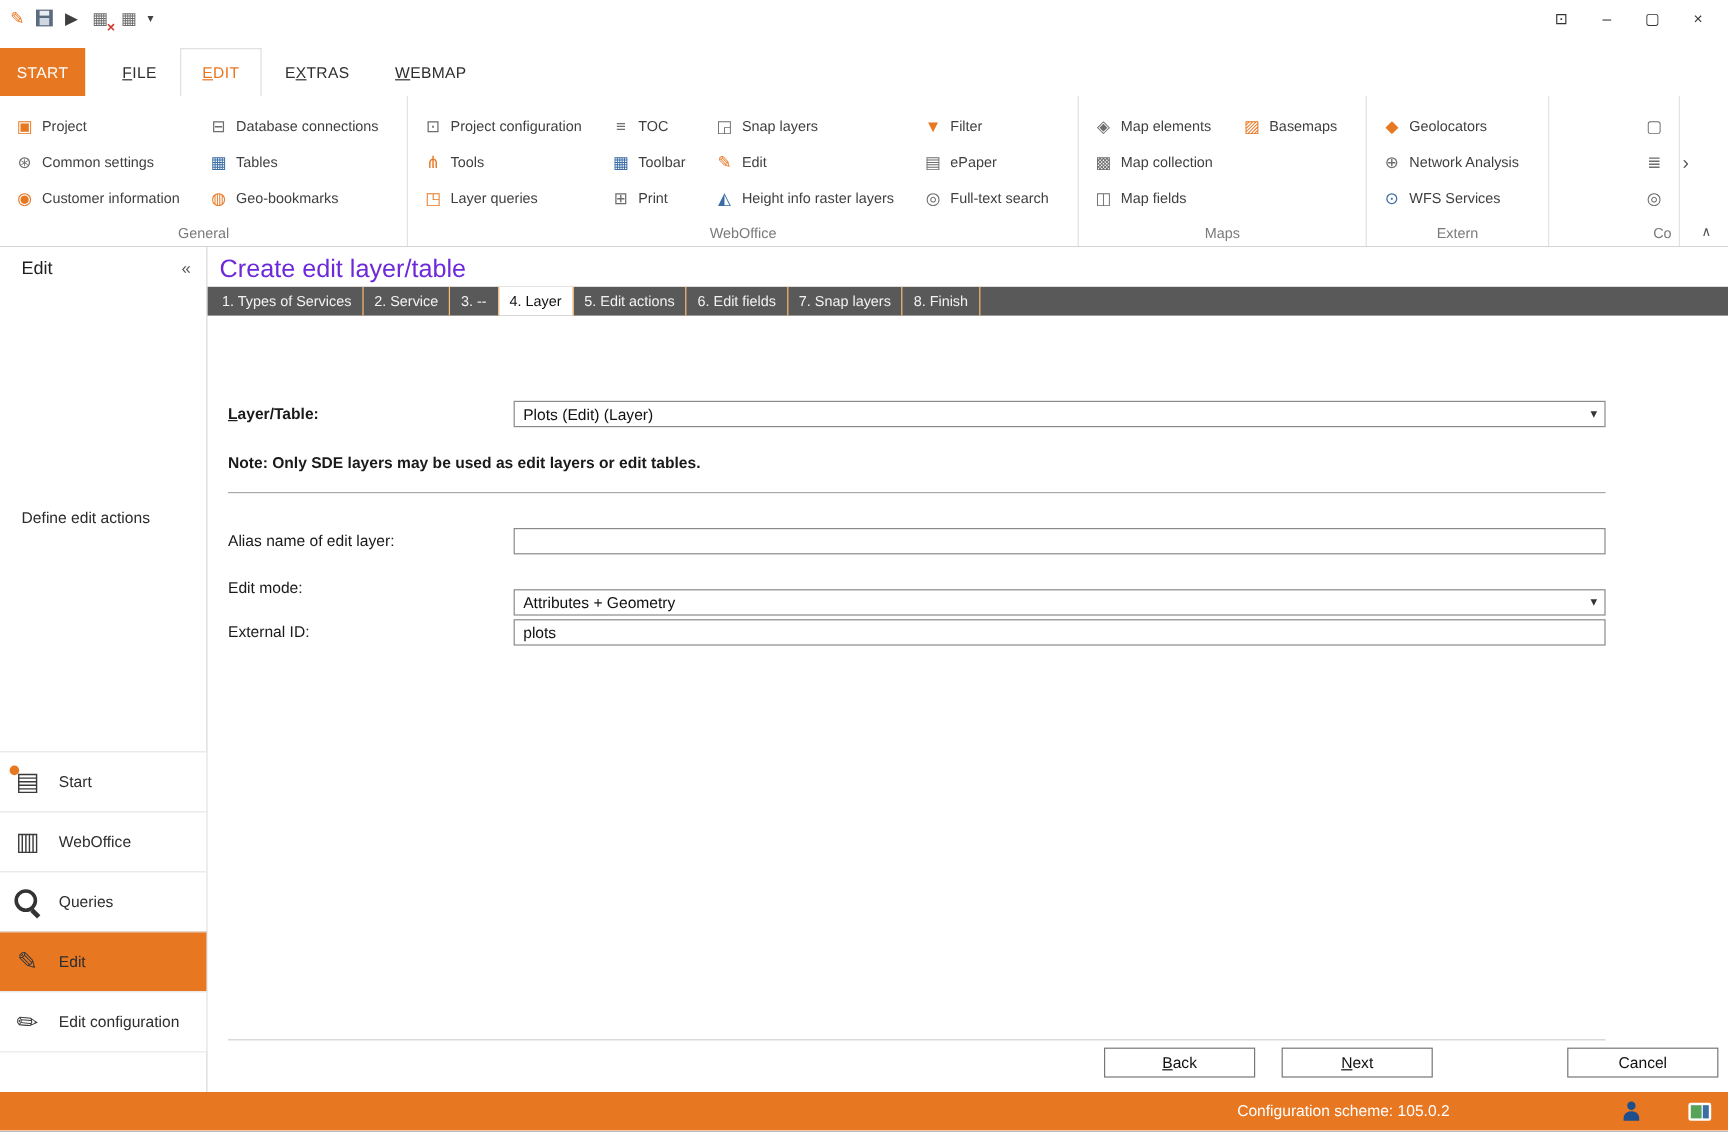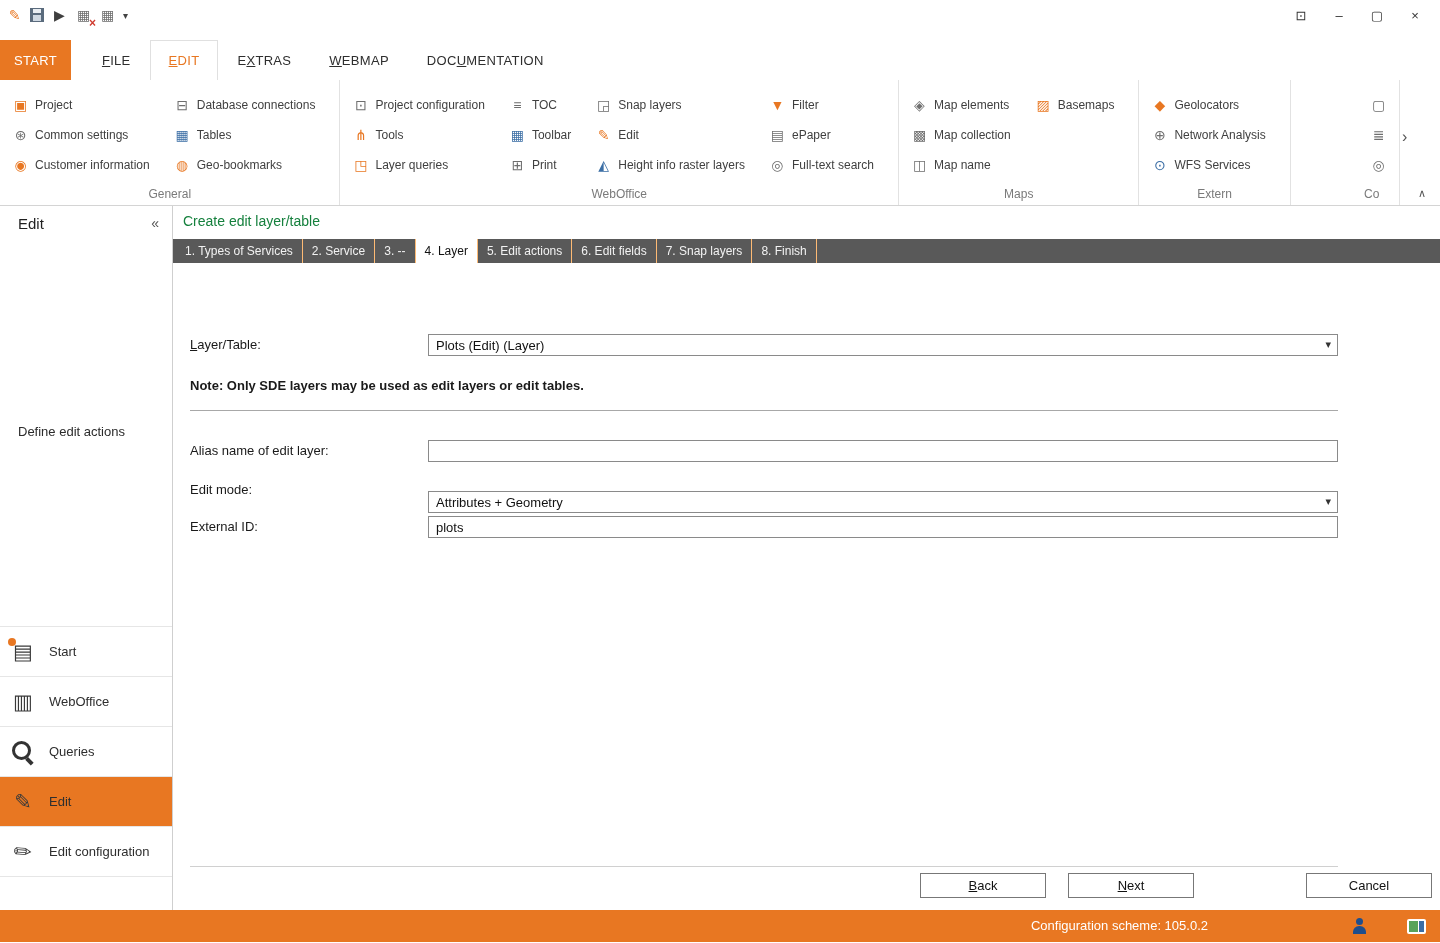--- a/index.html
+++ b/index.html
@@ -32,21 +32,21 @@
   
   .ribbon{height:126px;display:flex;align-items:stretch;background:#fff;border-bottom:1px solid #d4d4d4}
   .rgroup{display:flex;flex-direction:column;border-right:1px solid #e2e2e2;padding:10px 6px 0 6px}
   .rcols{display:flex;flex:1}
   .rcol{display:flex;flex-direction:column}
   .ritem{height:30px;display:flex;align-items:center;gap:6px;padding:0 18px 0 6px;font-size:12px;color:#3f3f3f;cursor:pointer;white-space:nowrap}
   .rglabel{text-align:center;font-size:12px;color:#7a7a7a;padding:1px 0 4px;cursor:default}
   .c-or{color:#E87722}.c-gr{color:#6e6e6e}.c-bl{color:#3b6ea5}.c-dk{color:#3f3f3f}
   .rgroup-ov{margin-left:auto;min-width:44px;padding-left:8px}
   .rgroup-ov .ritem{padding:0 6px}
-  .rgroup-ov .rglabel{text-align:left;overflow:hidden}
+  .rgroup-ov .rglabel{text-align:right;overflow:hidden}
   .redge{width:40px;position:relative}
   .rmore{position:absolute;top:48px;left:2px;font-size:16px;color:#555;cursor:pointer}
   .rcollapse{position:absolute;bottom:5px;right:14px;font-size:11px;color:#555;cursor:pointer}
 
   
   .body{display:flex;height:704px}
   .sidebar{width:173px;flex:none;border-right:1px solid #cfcfcf;position:relative;background:#fff}
   .sb-header{height:34px;display:flex;align-items:center;padding:0 13px 0 18px}
   .sb-title{font-size:15px;color:#1f1f1f}
   .sb-collapse{margin-left:auto;font-size:14px;color:#555;cursor:pointer}
@@ -57,26 +57,26 @@
   .nav-ic{width:34px;height:34px;margin-left:6px;display:flex;align-items:center;justify-content:center;font-size:21px;color:#3a3a3a;position:relative;flex:none}
   .nav-label{margin-left:9px;font-size:13px;color:#2e2e2e}
   .deco-start::after{content:"";position:absolute;left:2px;top:3px;width:8px;height:8px;border-radius:50%;background:#E87722}
   .rot{transform:rotate(-40deg)}
   .icon-mag{position:relative;width:24px;height:24px;display:inline-block}
   .icon-mag::before{content:"";position:absolute;left:1px;top:1px;width:13px;height:13px;border:3px solid #333;border-radius:50%}
   .icon-mag::after{content:"";position:absolute;left:17px;top:17px;width:8px;height:4px;background:#333;transform:rotate(45deg);transform-origin:0 0}
 
   
   .main{flex:1;position:relative;background:#fff}
-  .page-title{position:absolute;top:7px;left:10px;font-size:14px;color:#15803d;cursor:default}
+  .page-title{position:absolute;top:7px;left:10px;font-size:21px;color:#6d28d9;cursor:default}
   .steps{position:absolute;top:33px;left:0;right:0;height:24px;background:#595959;display:flex;padding-left:3px}
   .step{display:flex;align-items:center;padding:0 9px;font-size:12px;color:#f2f2f2;border-right:1px solid #fdba74;cursor:pointer;white-space:nowrap}
   .step.active{background:#fff;color:#111}
   .flabel{position:absolute;left:17px;height:22px;line-height:22px;font-size:13px;color:#1a1a1a;cursor:default}
-  .bold{font-weight:normal}
+  .bold{font-weight:bold}
   .dropdown{position:absolute;left:255px;right:102px;height:22px;border:1px solid #8a8a8a;background:#fff;
             display:flex;align-items:center;padding:0 4px 0 7px;font-size:13px;color:#111;cursor:pointer}
   .dropdown::after{content:"▾";position:absolute;right:6px;top:3px;font-size:11px;color:#333}
   .dd-val{white-space:nowrap;overflow:hidden}
   .tinput{position:absolute;left:255px;right:102px;height:22px;border:1px solid #8a8a8a;background:#fff;
           font-size:13px;padding:0 7px;font-family:inherit;color:#111;outline:none}
   .note-text{position:absolute;left:17px;top:172px;font-size:13px;font-weight:bold;color:#1a1a1a;cursor:default}
   .divider{position:absolute;left:17px;right:102px;border-top:1px solid #a8a8a8}
   .divider.light{border-top-color:#d0d0d0}
   .btn{position:absolute;height:25px;width:126px;border:1px solid #777;background:#fff;display:flex;align-items:center;
@@ -133,25 +133,20 @@
     <div class="tab">
         <span>E</span>
         <span class="mn">X</span>
         <span>TRAS</span>
       </div>
     <div class="tab">
         <span></span>
         <span class="mn">W</span>
         <span>EBMAP</span>
       </div>
-    <div class="tab">
-        <span>DOC</span>
-        <span class="mn">U</span>
-        <span>MENTATION</span>
-      </div>
   </div>
 
   <div class="ribbon">
 
     <div class="rgroup">
       <div class="rcols">
         <div class="rcol">
           <div class="ritem">
               <span class="gi c-or">▣</span>
               <span>Project</span>
@@ -251,21 +246,21 @@
           <div class="ritem">
               <span class="gi c-gr">◈</span>
               <span>Map elements</span>
             </div>
           <div class="ritem">
               <span class="gi c-gr">▩</span>
               <span>Map collection</span>
             </div>
           <div class="ritem">
               <span class="gi c-gr">◫</span>
-              <span>Map name</span>
+              <span>Map fields</span>
             </div>
         </div>
         <div class="rcol">
           <div class="ritem">
               <span class="gi c-or">▨</span>
               <span>Basemaps</span>
             </div>
         </div>
       </div>
       <div class="rglabel">Maps</div>

